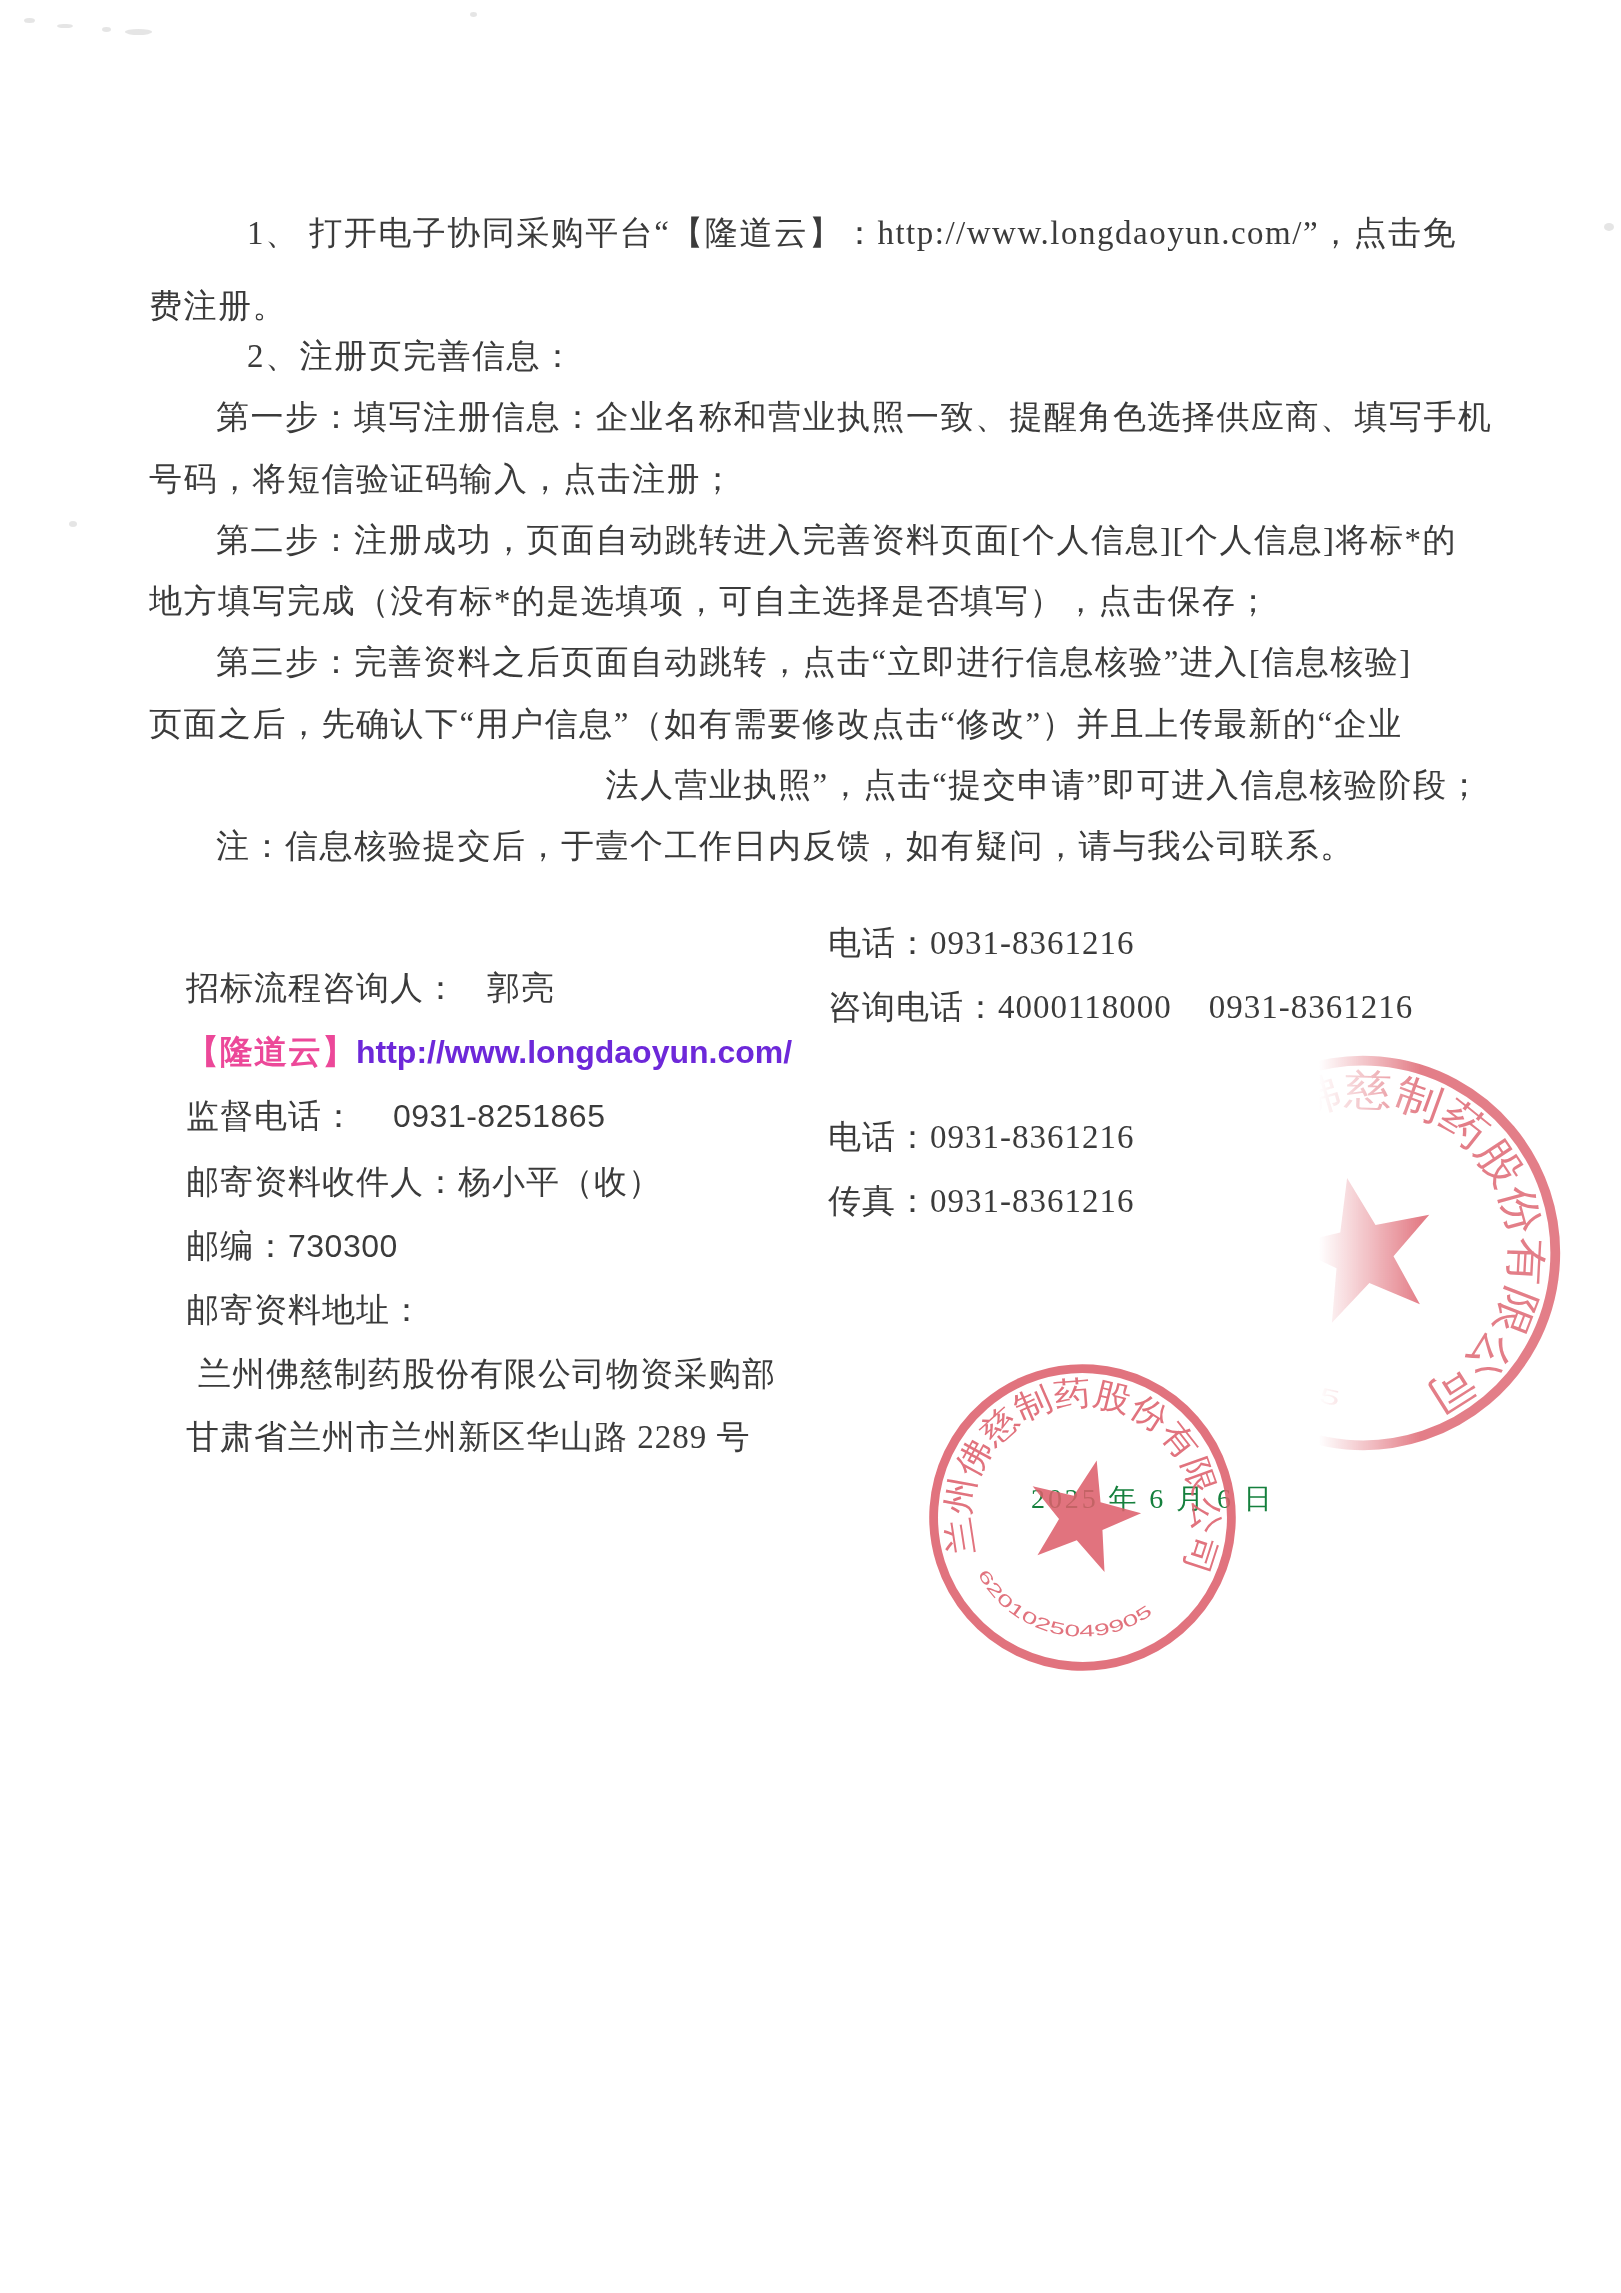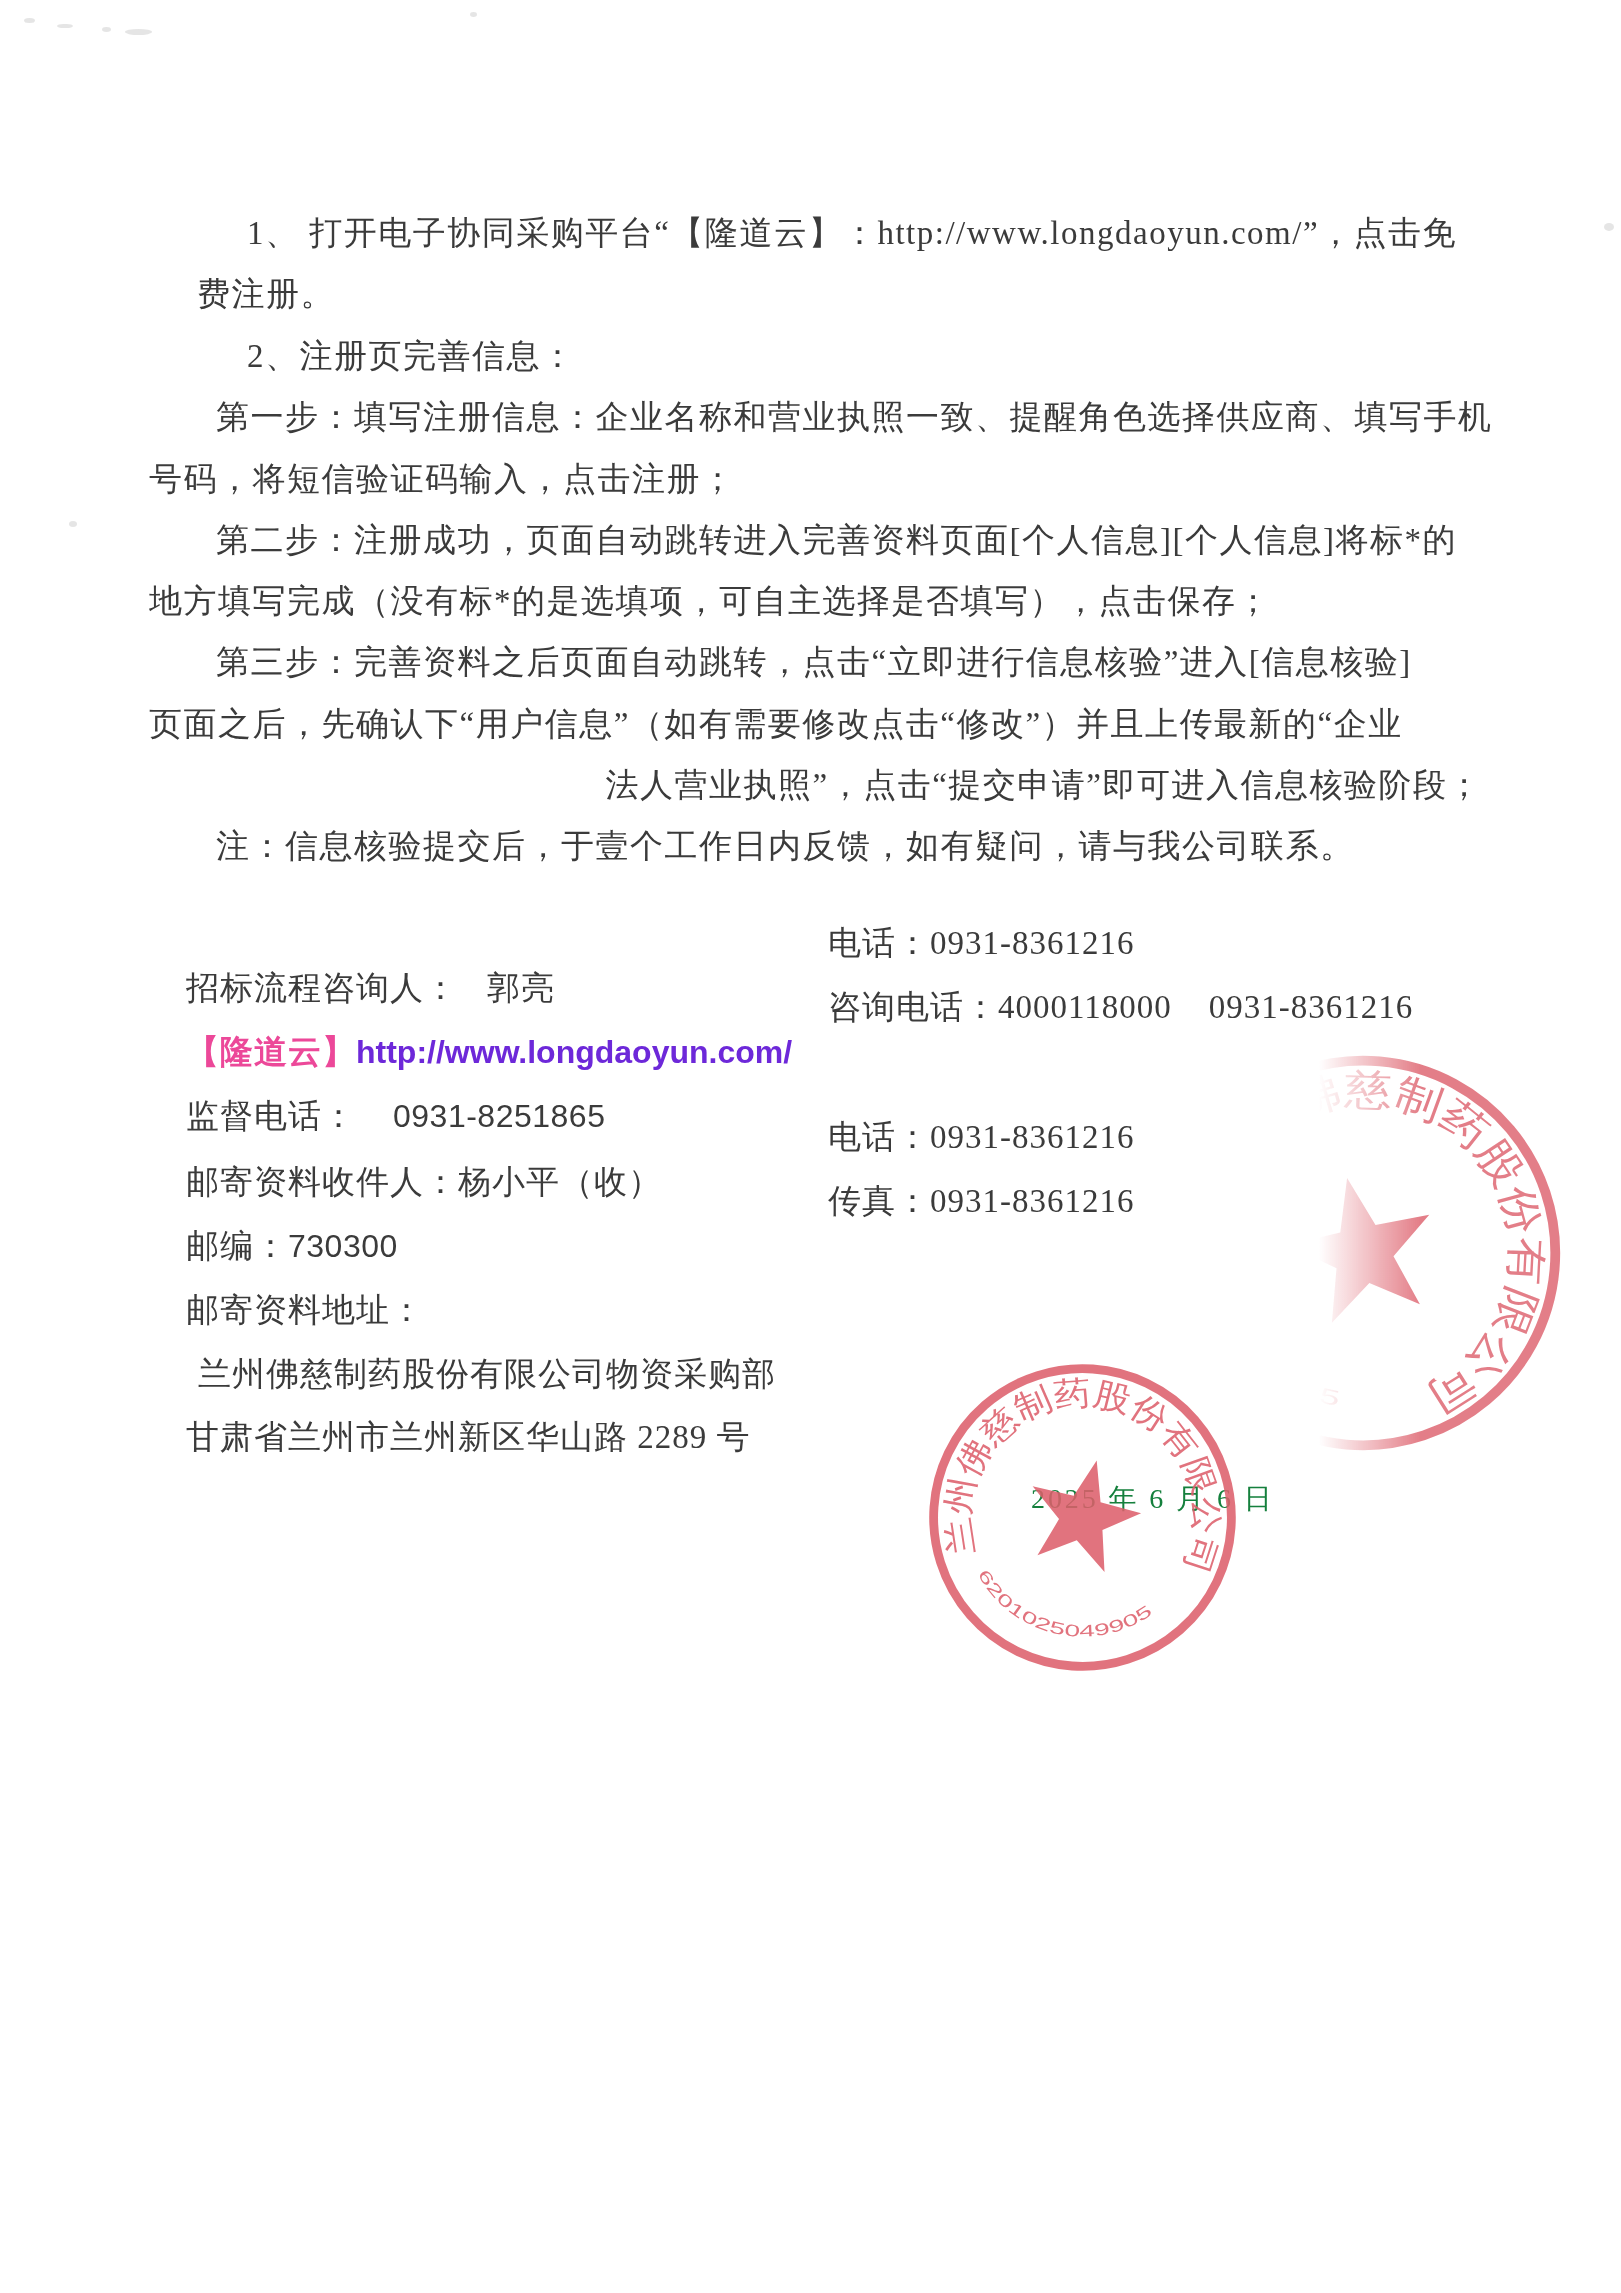--- a/index.html
+++ b/index.html
@@ -71,21 +71,21 @@
 
   <div class="speck" style="left:23.5px;top:17.6px;width:11.8px;height:5.9px;"></div>
   <div class="speck" style="left:57px;top:23.5px;width:15.7px;height:4.9px;"></div>
   <div class="speck" style="left:102px;top:27.4px;width:8.8px;height:4.9px;"></div>
   <div class="speck" style="left:125px;top:29px;width:27.4px;height:5.9px;"></div>
   <div class="speck" style="left:470px;top:11.8px;width:6.9px;height:4.9px;"></div>
   <div class="speck" style="left:1604px;top:223px;width:9.8px;height:7.8px;"></div>
   <div class="speck" style="left:69px;top:521px;width:7.8px;height:5.9px;"></div>
 
   <div class="bline ind-num" style="top:211px;">1、 打开电子协同采购平台“【隆道云】：http://www.longdaoyun.com/”，点击免</div>
-  <div class="bline" style="top:272px;margin-left:48px;">费注册。</div>
+  <div class="bline" style="top:284px;">费注册。</div>
   <div class="bline ind-num" style="top:334px;">2、注册页完善信息：</div>
   <div class="bline ind-step" style="top:395px;">第一步：填写注册信息：企业名称和营业执照一致、提醒角色选择供应商、填写手机</div>
   <div class="bline" style="top:457px;">号码，将短信验证码输入，点击注册；</div>
   <div class="bline ind-step" style="top:518px;">第二步：注册成功，页面自动跳转进入完善资料页面[个人信息][个人信息]将标*的</div>
   <div class="bline" style="top:579px;">地方填写完成（没有标*的是选填项，可自主选择是否填写），点击保存；</div>
   <div class="bline ind-step" style="top:640px;">第三步：完善资料之后页面自动跳转，点击“立即进行信息核验”进入[信息核验]</div>
   <div class="bline" style="top:702px;">页面之后，先确认下“用户信息”（如有需要修改点击“修改”）并且上传最新的“企业</div>
   <div class="bline" style="top:763px;text-align:right;">法人营业执照”，点击“提交申请”即可进入信息核验阶段；</div>
   <div class="bline ind-step" style="top:824px;">注：信息核验提交后，于壹个工作日内反馈，如有疑问，请与我公司联系。</div>
 

